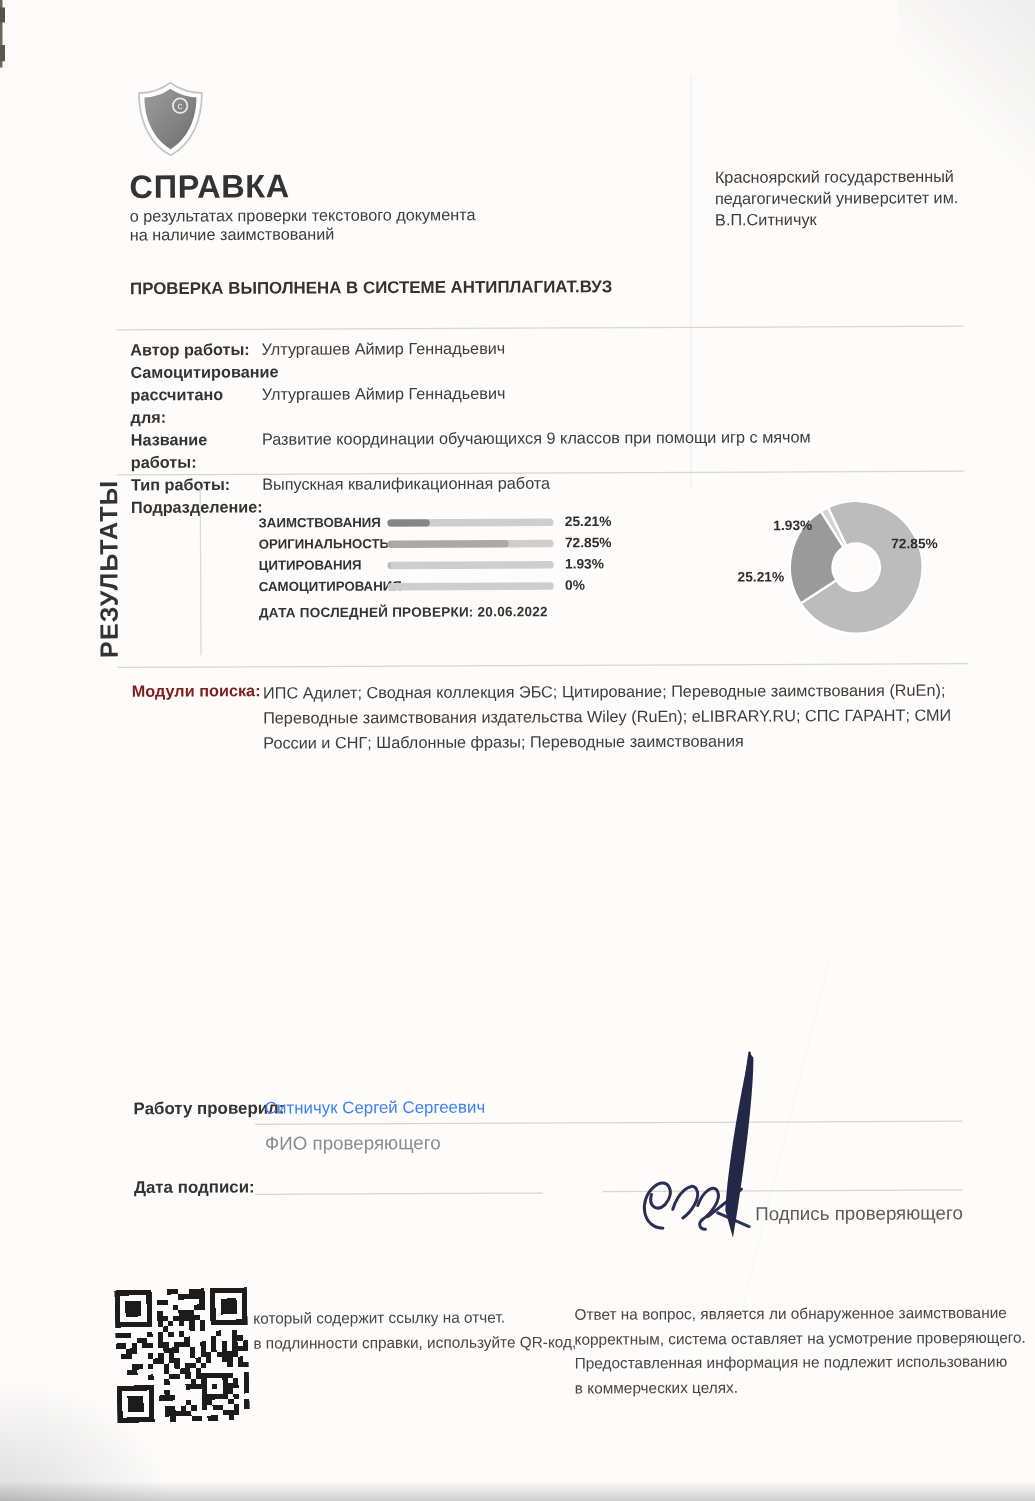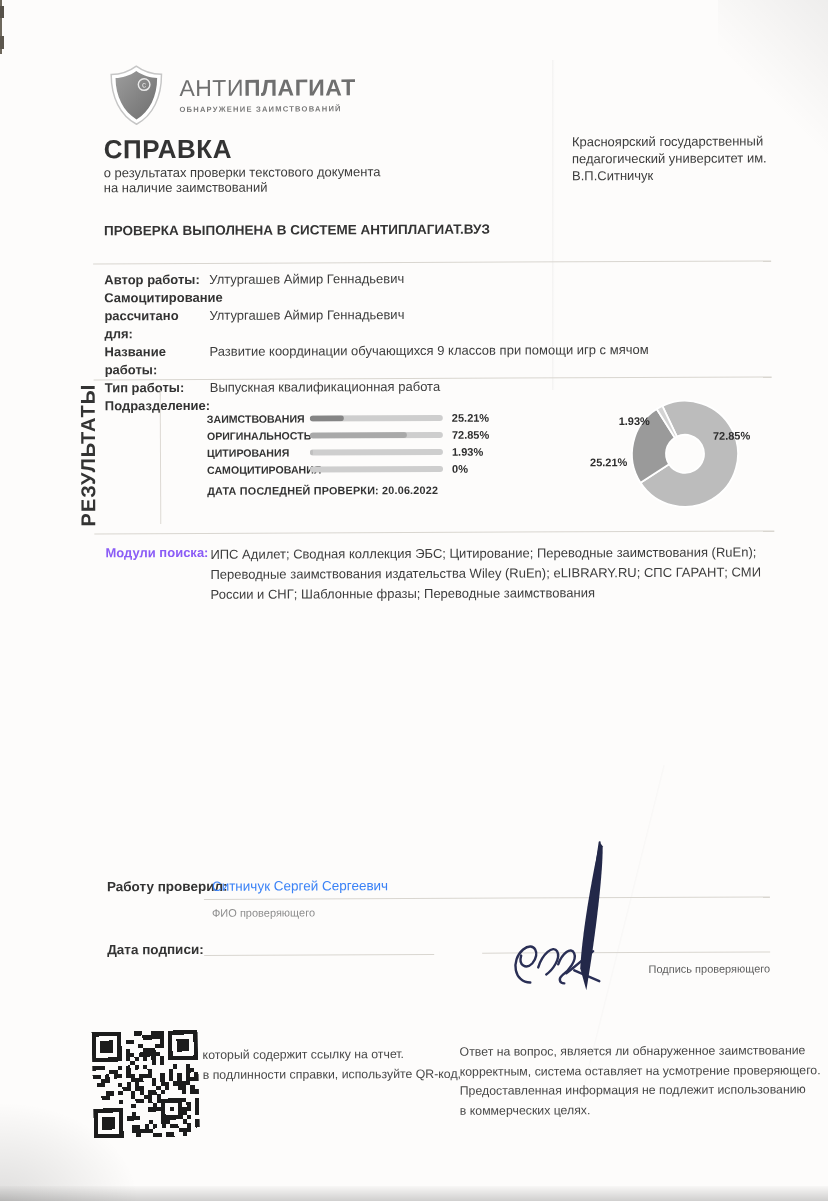--- a/index.html
+++ b/index.html
@@ -39,26 +39,26 @@
             transform:rotate(-90deg);transform-origin:0 100%;}
   .res-div{left:158px;top:389px;width:1px;height:134px;background:#ddd9d3;}
   .metric-row{left:205px;width:330px;height:15px;}
   .m-label{position:absolute;left:0;top:1px;font-size:10.6px;font-weight:bold;color:#333;white-space:nowrap;}
   .m-bar{position:absolute;left:103px;top:4px;width:133px;height:6px;border-radius:3px;background:#cecece;overflow:hidden;}
   .m-fill{display:block;height:100%;border-radius:3px;}
   .m-val{position:absolute;left:245px;top:1px;font-size:11px;font-weight:bold;color:#2e2e2e;white-space:nowrap;}
   .last-check{left:205px;top:484px;font-size:10.8px;font-weight:bold;letter-spacing:0.2px;color:#333;}
   .pie-label{font-size:11px;font-weight:bold;color:#2e2e2e;white-space:nowrap;}
   
-  .mod-label{left:103px;top:544px;font-size:13px;font-weight:bold;color:#8b5cf6;}
+  .mod-label{left:103px;top:544px;font-size:13px;font-weight:bold;color:#7f1d1d;}
   .mod-value{left:208px;top:544px;width:575px;font-size:13px;line-height:20px;color:#3d3d3d;}
   
   .v-label{font-size:13.5px;font-weight:bold;color:#333;}
   .v-name{font-size:13.5px;color:#3b82f6;}
-  .v-caption{font-size:11px;color:#8d8d8d;}
+  .v-caption{font-size:15px;color:#8d8d8d;}
   
   .foot-text{font-size:12.3px;line-height:19.5px;color:#474747;}
   .qr-wrap{left:88px;top:1026px;width:106px;height:114px;transform:rotate(-1.1deg);}
 </style>
 </head>
 <body>
 
 <div class="page">
 
   <div class="abs shade-tr"></div>
@@ -77,26 +77,20 @@
             <linearGradient id="shg" x1="0" y1="0" x2="1" y2="1">
               <stop offset="0" stop-color="#9d9d9d"></stop>
                 <stop offset="1" stop-color="#6e6e6e"></stop>
             </linearGradient>
           </defs>
           <path d="M32 1 C40 7 50 9.5 58 9.5 C58 33 49 52 32 61 C15 52 6 33 6 9.5 C14 9.5 24 7 32 1 Z" fill="#ffffff" stroke="#c6c6c6" stroke-width="1.5"></path>
           <path d="M32 6 C39 11 47 13 53.5 13.2 C53.5 32 45.5 48 32 56 C18.5 48 10.5 32 10.5 13.2 C17 13 25 11 32 6 Z" fill="url(#shg)"></path>
           <circle cx="40" cy="20" r="6" fill="none" stroke="#e9e9e9" stroke-width="1.5"></circle>
           <text x="40" y="23" font-size="8.5" fill="#e9e9e9" text-anchor="middle" font-family="Liberation Sans, sans-serif">c</text>
         </svg>
-      </span>
-      <span class="brand">
-        <span class="brand-main">
-          <span>АНТИ</span><span class="bold">ПЛАГИАТ</span>
-        </span>
-        <div class="brand-tag">ОБНАРУЖЕНИЕ ЗАИМСТВОВАНИЙ</div>
       </span>
     </div>
 
     <div class="abs title">СПРАВКА</div>
     <div class="abs subtitle">
       <div>о результатах проверки текстового документа</div>
       <div>на наличие заимствований</div>
     </div>
     <div class="abs univ">
       <div>Красноярский государственный</div>

